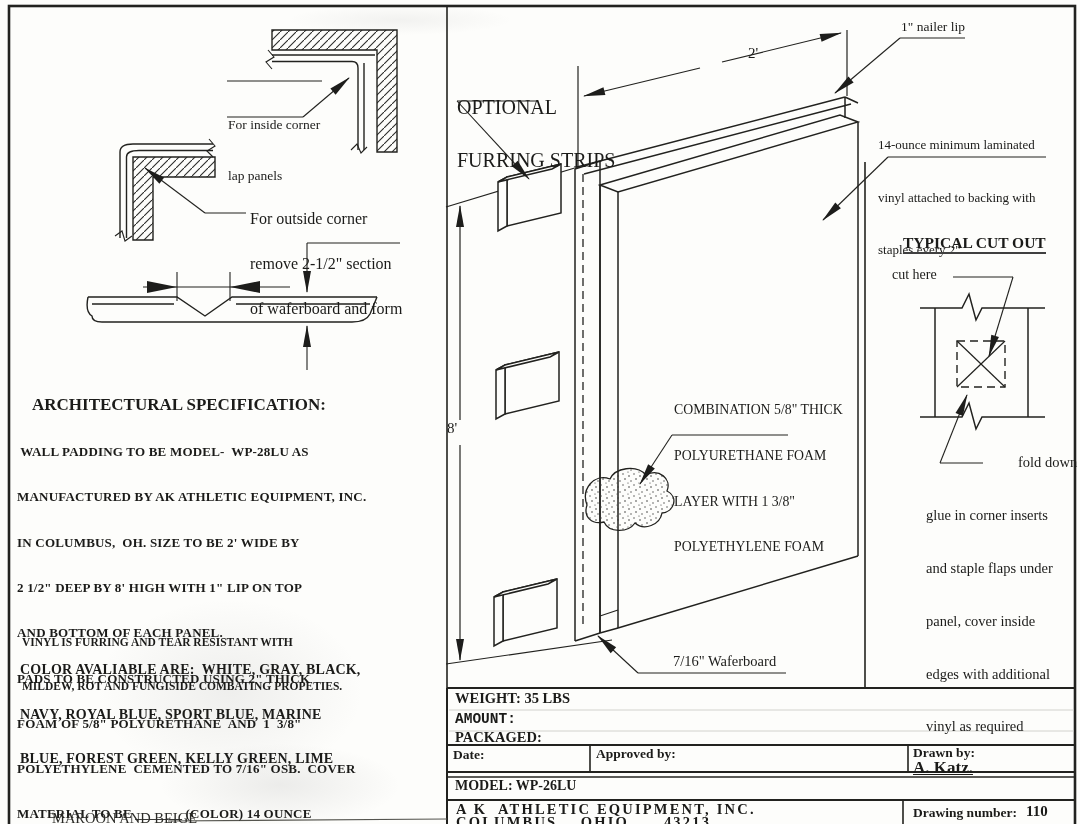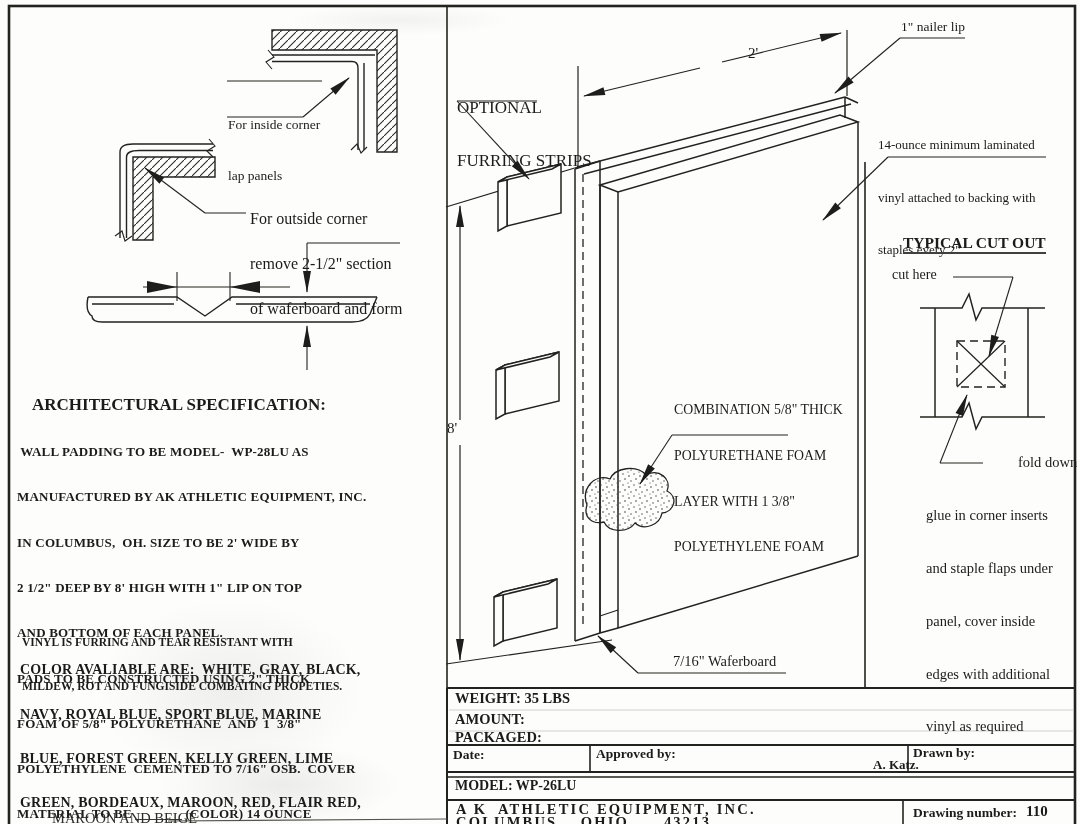--- a/index.html
+++ b/index.html
@@ -198,27 +198,26 @@
   </div>
 
   <div class="t b" style="left:22px;top:606px;font-size:11.5px;line-height:14.5px;">
     <div class="specline">VINYL IS FURRING AND TEAR RESISTANT WITH</div>
     <div class="specline">MILDEW, ROT AND FUNGISIDE COMBATING PROPETIES.</div>
   </div>
   <div class="t b" style="left:20px;top:634px;font-size:14px;line-height:14.7px;letter-spacing:.2px;">
     <div class="specline">COLOR AVALIABLE ARE:  WHITE, GRAY, BLACK,</div>
     <div class="specline">NAVY, ROYAL BLUE, SPORT BLUE, MARINE</div>
     <div class="specline">BLUE, FOREST GREEN, KELLY GREEN, LIME</div>
-    <div class="specline">GREEN, BORDEAUX, MAROON, RED, FLAIR RED,</div>
     
     
   </div>
   <div class="t" style="left:52px;top:810px;font-size:14.5px;color:#2a2a26;">MAROON AND BEIGE</div>
 
-  <div class="t" style="left:457px;top:64px;font-size:17px;line-height:17.5px;">
+  <div class="t" style="left:457px;top:64px;font-size:20px;line-height:17.5px;">
     <div>OPTIONAL</div>
     <div>FURRING STRIPS</div>
   </div>
   <div class="t" style="left:748px;top:45px;font-size:15px;">2'</div>
   <div class="t" style="left:447px;top:420px;font-size:15px;">8'</div>
   <div class="t" style="left:901px;top:19px;font-size:13.5px;">1" nailer lip</div>
   <div class="t" style="left:878px;top:101px;font-size:13px;line-height:17.5px;">
     <div>14-ounce minimum laminated</div>
     <div>vinyl attached to backing with</div>
     <div>staples every 2"</div>
@@ -236,25 +235,25 @@
   <div class="t" style="left:986px;top:454px;font-size:14.5px;margin-left:32px;">fold down</div>
   <div class="t" style="left:926px;top:472px;font-size:14.5px;line-height:17.6px;">
     <div>glue in corner inserts</div>
     <div>and staple flaps under</div>
     <div>panel, cover inside</div>
     <div>edges with additional</div>
     <div>vinyl as required</div>
   </div>
 
   <div class="t b" style="left:455px;top:690px;font-size:14.5px;">WEIGHT: 35 LBS</div>
-  <div class="t b" style="left:455px;top:711px;font-size:14.5px;">AMOUNT:</div>
+  <div class="t b" style="left:455px;top:711px;font-size:14.5px;font-family:Liberation Mono, monospace;">AMOUNT:</div>
   <div class="t b" style="left:455px;top:729px;font-size:14.5px;">PACKAGED:</div>
   <div class="t b" style="left:453px;top:747px;font-size:13.5px;">Date:</div>
   <div class="t b" style="left:596px;top:746px;font-size:13.5px;">Approved by:</div>
   <div class="t b" style="left:913px;top:745px;font-size:13.5px;font-family:Liberation Serif, serif;">Drawn by:</div>
-  <div class="t b" style="left:873px;top:758px;font-size:13px;">A. Katz.</div>
+  <div class="t b" style="left:913px;top:758px;font-size:17px;text-decoration:underline;">A. Katz.</div>
   <div class="t b" style="left:455px;top:778px;font-size:14px;">MODEL: WP-26LU</div>
   <div class="t b" style="left:456px;top:801px;font-size:14.5px;letter-spacing:2.2px;">A K  ATHLETIC EQUIPMENT, INC.</div>
   <div class="t b" style="left:456px;top:814px;font-size:14.5px;letter-spacing:2.2px;">COLUMBUS,   OHIO      43213</div>
   <div class="t b" style="left:913px;top:805px;font-size:13.5px;">Drawing number:</div>
   <div class="t b" style="left:1026px;top:803px;font-size:15px;">110</div>
 
 </div>
 
 </body></html>

